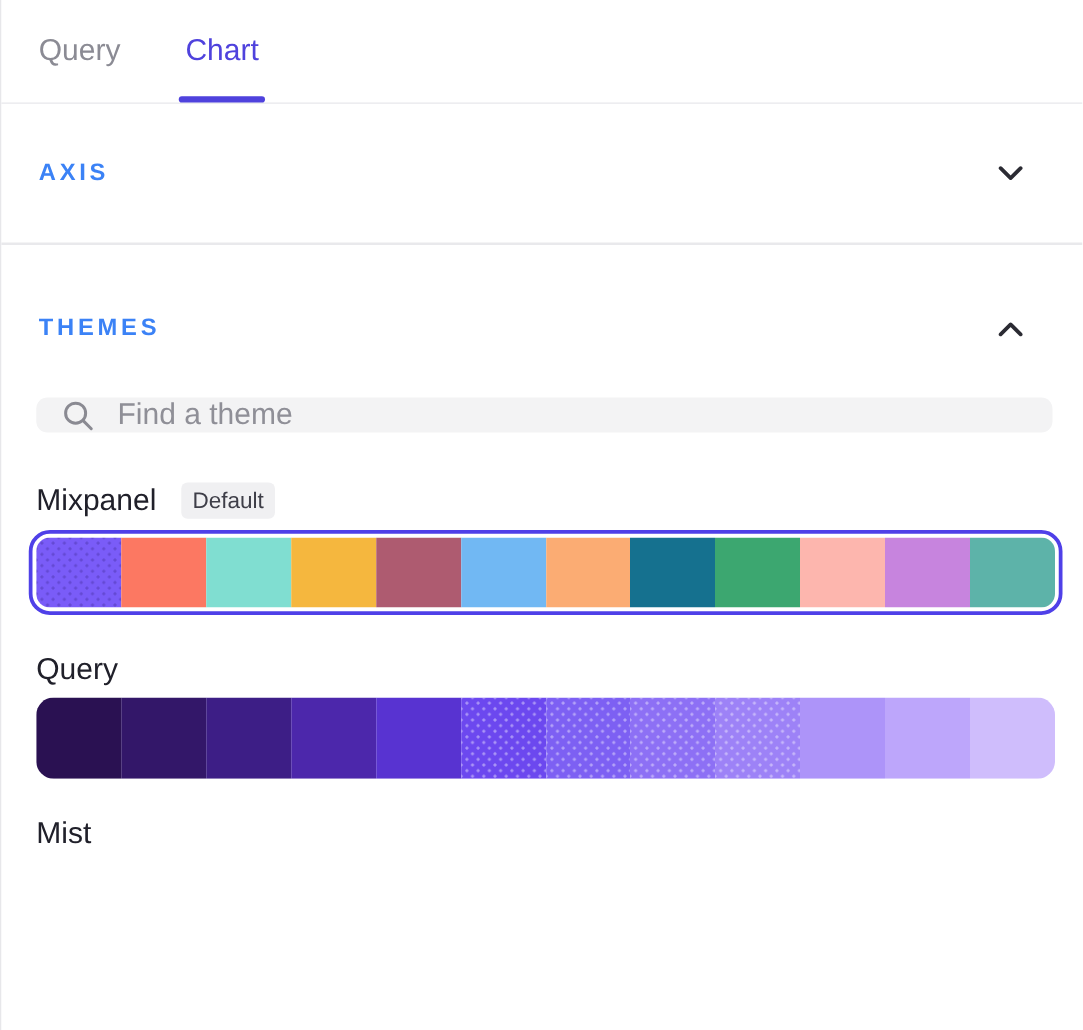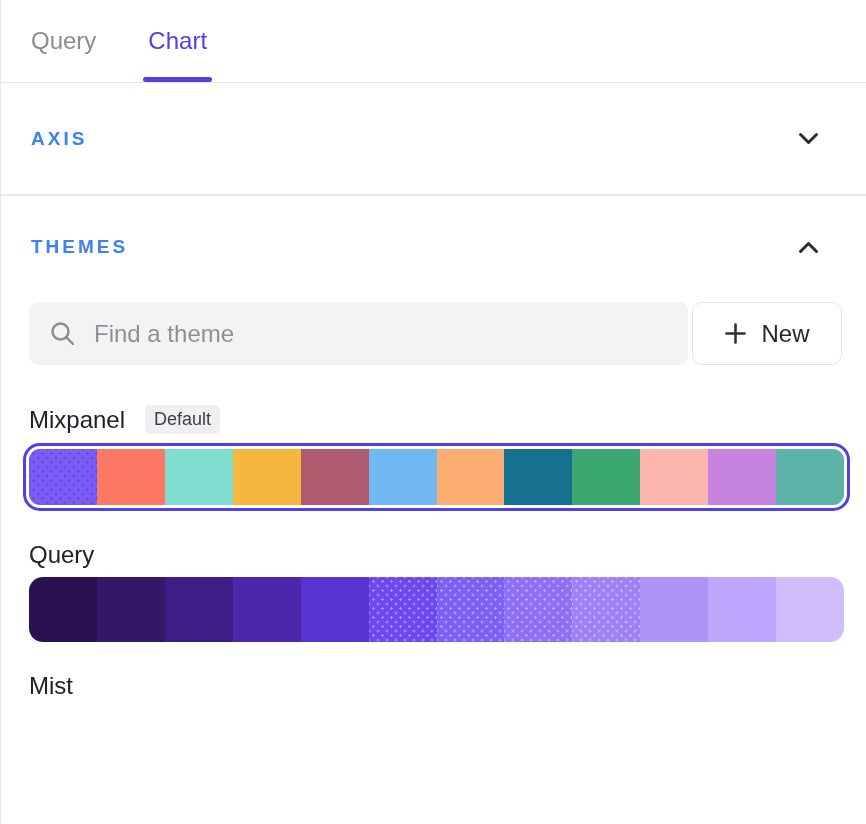--- a/index.html
+++ b/index.html
@@ -30,24 +30,24 @@
 
   
   .section-header{
     display:flex; justify-content:space-between; align-items:center;
     padding:0 47px 0 30px; cursor:pointer;
   }
   .section-title{
     font-size:19px; font-weight:700; letter-spacing:3px; color:#3b82f6;
   }
   .axis-section{ height:113px; border-bottom:2px solid #e9e9ec; }
-  .themes-header{ padding-top:40px; }
+  .themes-header{ padding-top:56px; }
 
   
-  .search-row{ display:flex; gap:4px; padding:44px 24px 0 28px; }
+  .search-row{ display:flex; gap:4px; padding:44px 24px 0 28px;flex-direction:column; }
   .search-box{
     flex:1; height:63px; background:#f3f3f4; border-radius:9px;
     display:flex; align-items:center; gap:18px; padding:0 20px;
   }
   .search-box input{
     border:none; background:transparent; outline:none;
     font-family:inherit; font-size:24px; color:#26262e; width:100%;
   }
   .search-box input::placeholder{ color:#8f8f97; }
   .new-btn{
@@ -123,29 +123,20 @@
 <div class="search-row">
   <div class="search-box">
     <span class="icon">
       <svg width="27" height="27" viewBox="0 0 27 27" fill="none" stroke="#8a8a92" stroke-width="2.4" stroke-linecap="round">
         <circle cx="11.5" cy="11.5" r="8"></circle>
         <line x1="17.5" y1="17.5" x2="24" y2="24"></line>
       </svg>
     </span>
     <input type="text" placeholder="Find a theme" style="">
   </div>
-  <button class="new-btn">
-    <span class="icon">
-      <svg width="23" height="23" viewBox="0 0 23 23" fill="none" stroke="#2f2f38" stroke-width="2.6" stroke-linecap="round">
-        <line x1="11.5" y1="2.5" x2="11.5" y2="20.5"></line>
-        <line x1="2.5" y1="11.5" x2="20.5" y2="11.5"></line>
-      </svg>
-    </span>
-    <span>New</span>
-  </button>
 </div>
 
 <div class="theme-list" id="theme-list">
   <div class="theme-item">
     <div class="theme-label-row">
       <span class="theme-name">Mixpanel</span>
       <span class="theme-badge">Default</span>
     </div>
     <div class="swatch-row selected">
       <div class="swatch-strip">

